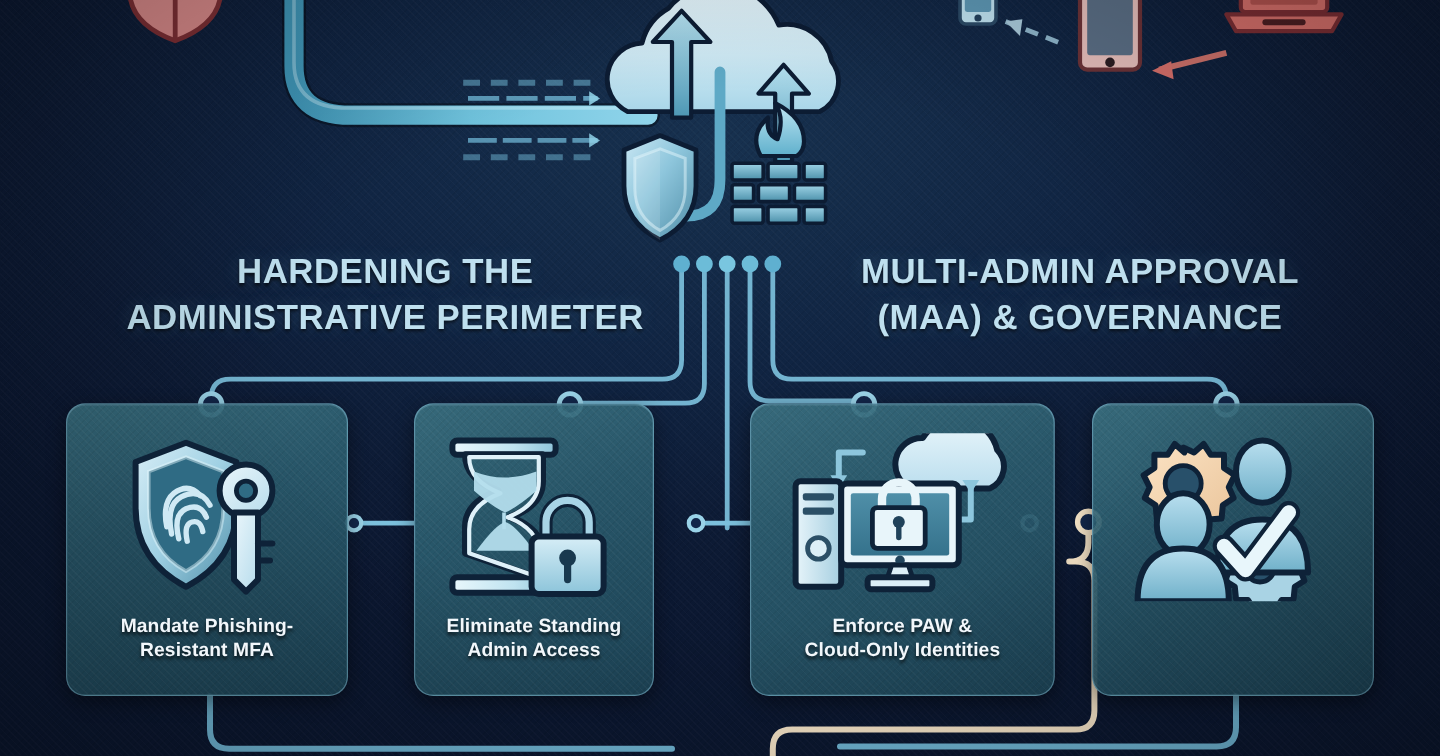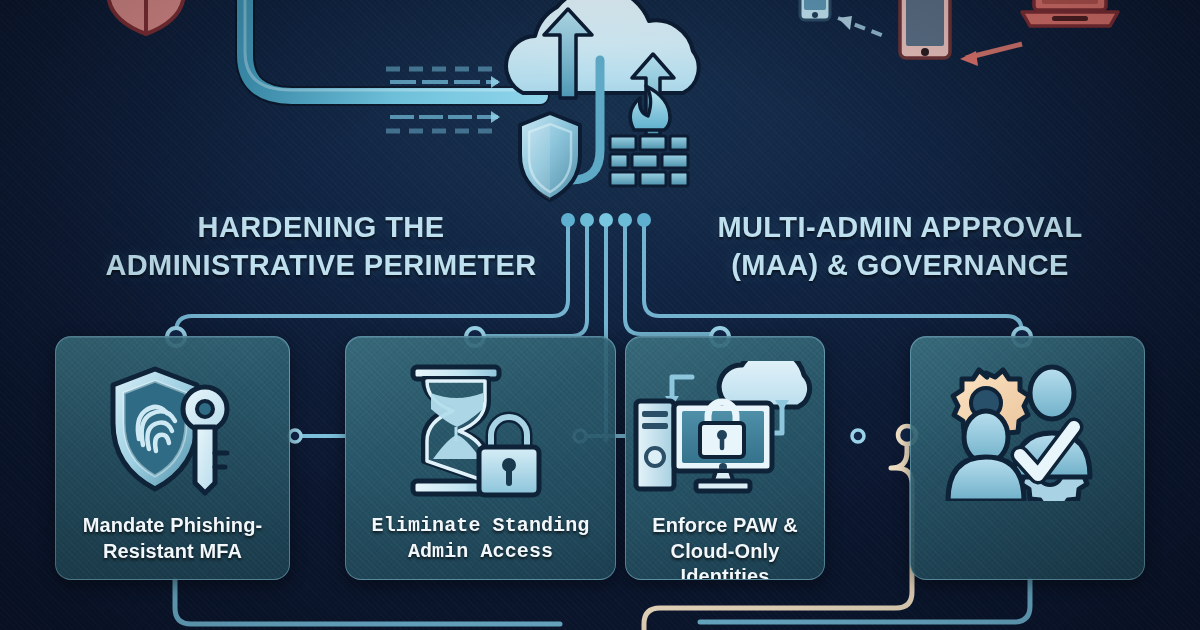--- a/index.html
+++ b/index.html
@@ -56,36 +56,36 @@
   }
   .card::after{
     content:"";
     position:absolute; inset:0;
     background-image:
       repeating-linear-gradient(45deg, rgba(255,255,255,.030) 0 1px, rgba(0,0,0,0) 1px 4px),
       repeating-linear-gradient(-45deg, rgba(0,0,0,.045) 0 1px, rgba(0,0,0,0) 1px 4px);
     pointer-events:none;
   }
   #card-1{ left:55px; width:235px; }
-  #card-2{ left:345px; width:271px;font-family:Liberation Mono, monospace; }
-  #card-3{ left:625px; width:200px; }
+  #card-2{ left:345px; width:200px; }
+  #card-3{ left:625px; width:254px; }
   #card-4{ left:910px; width:235px; }
 
   .card-icon{
     position:absolute; left:0; right:0; top:24px;
     height:140px;
     display:flex; align-items:center; justify-content:center;
     z-index:2;
   }
   .card-label{
     position:absolute; left:8px; right:8px; top:176px;
     text-align:center;
     color:#f2f7fb;
     font-weight:bold;
-    font-size:20px;
+    font-size:16px;
     line-height:1.28;
     letter-spacing:.1px;
     text-shadow:0 2px 3px rgba(0,0,0,.72);
     white-space:pre-line;
     z-index:3;
   }
 
   .top-scene{ position:absolute; left:0; top:0; width:1200px; height:215px; }
 </style>
 </head>

